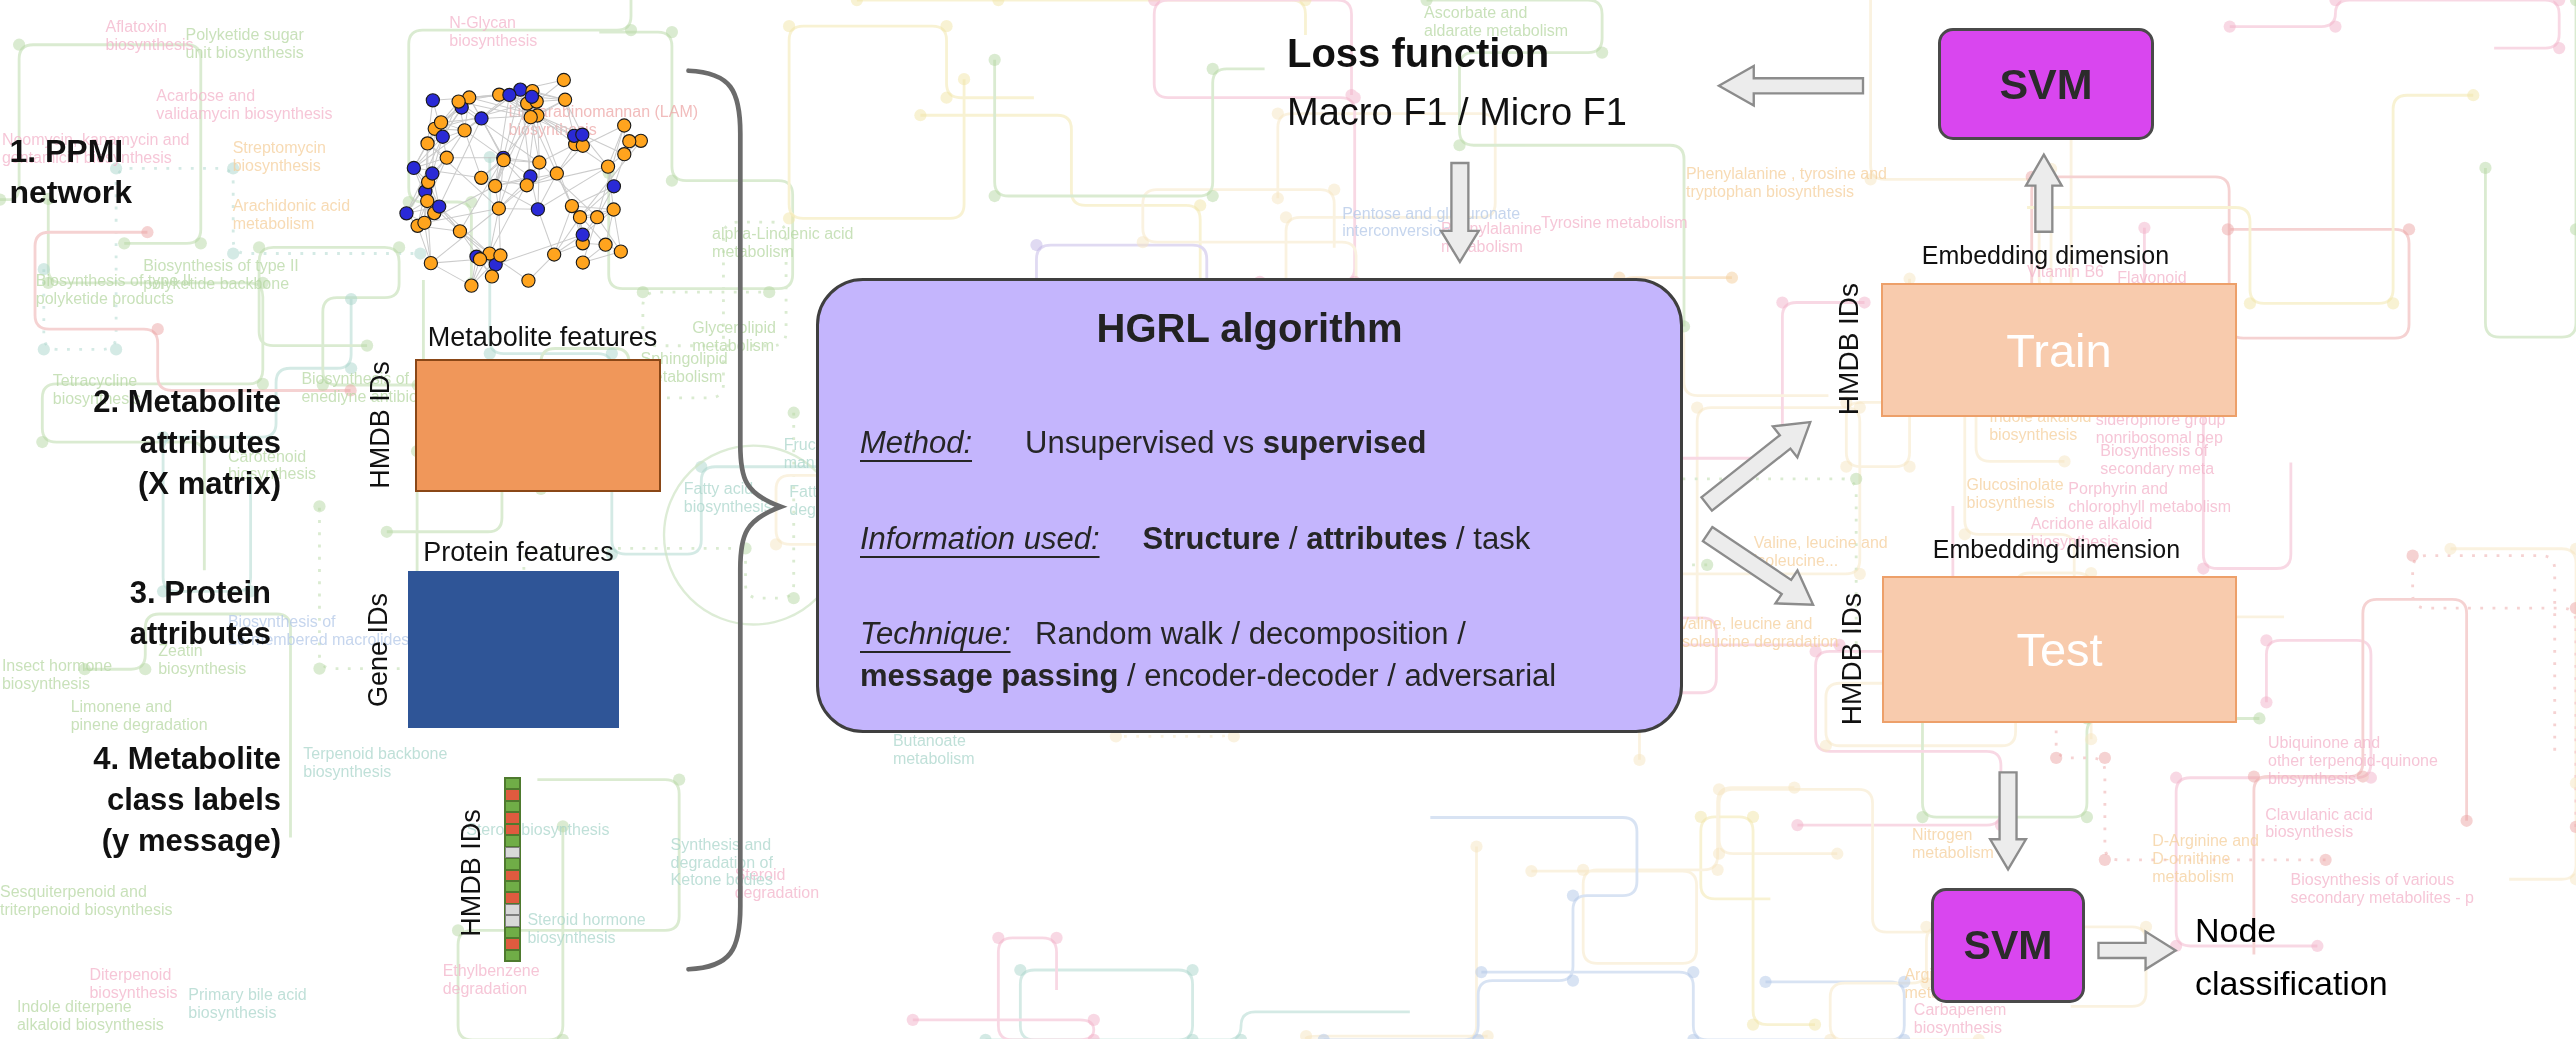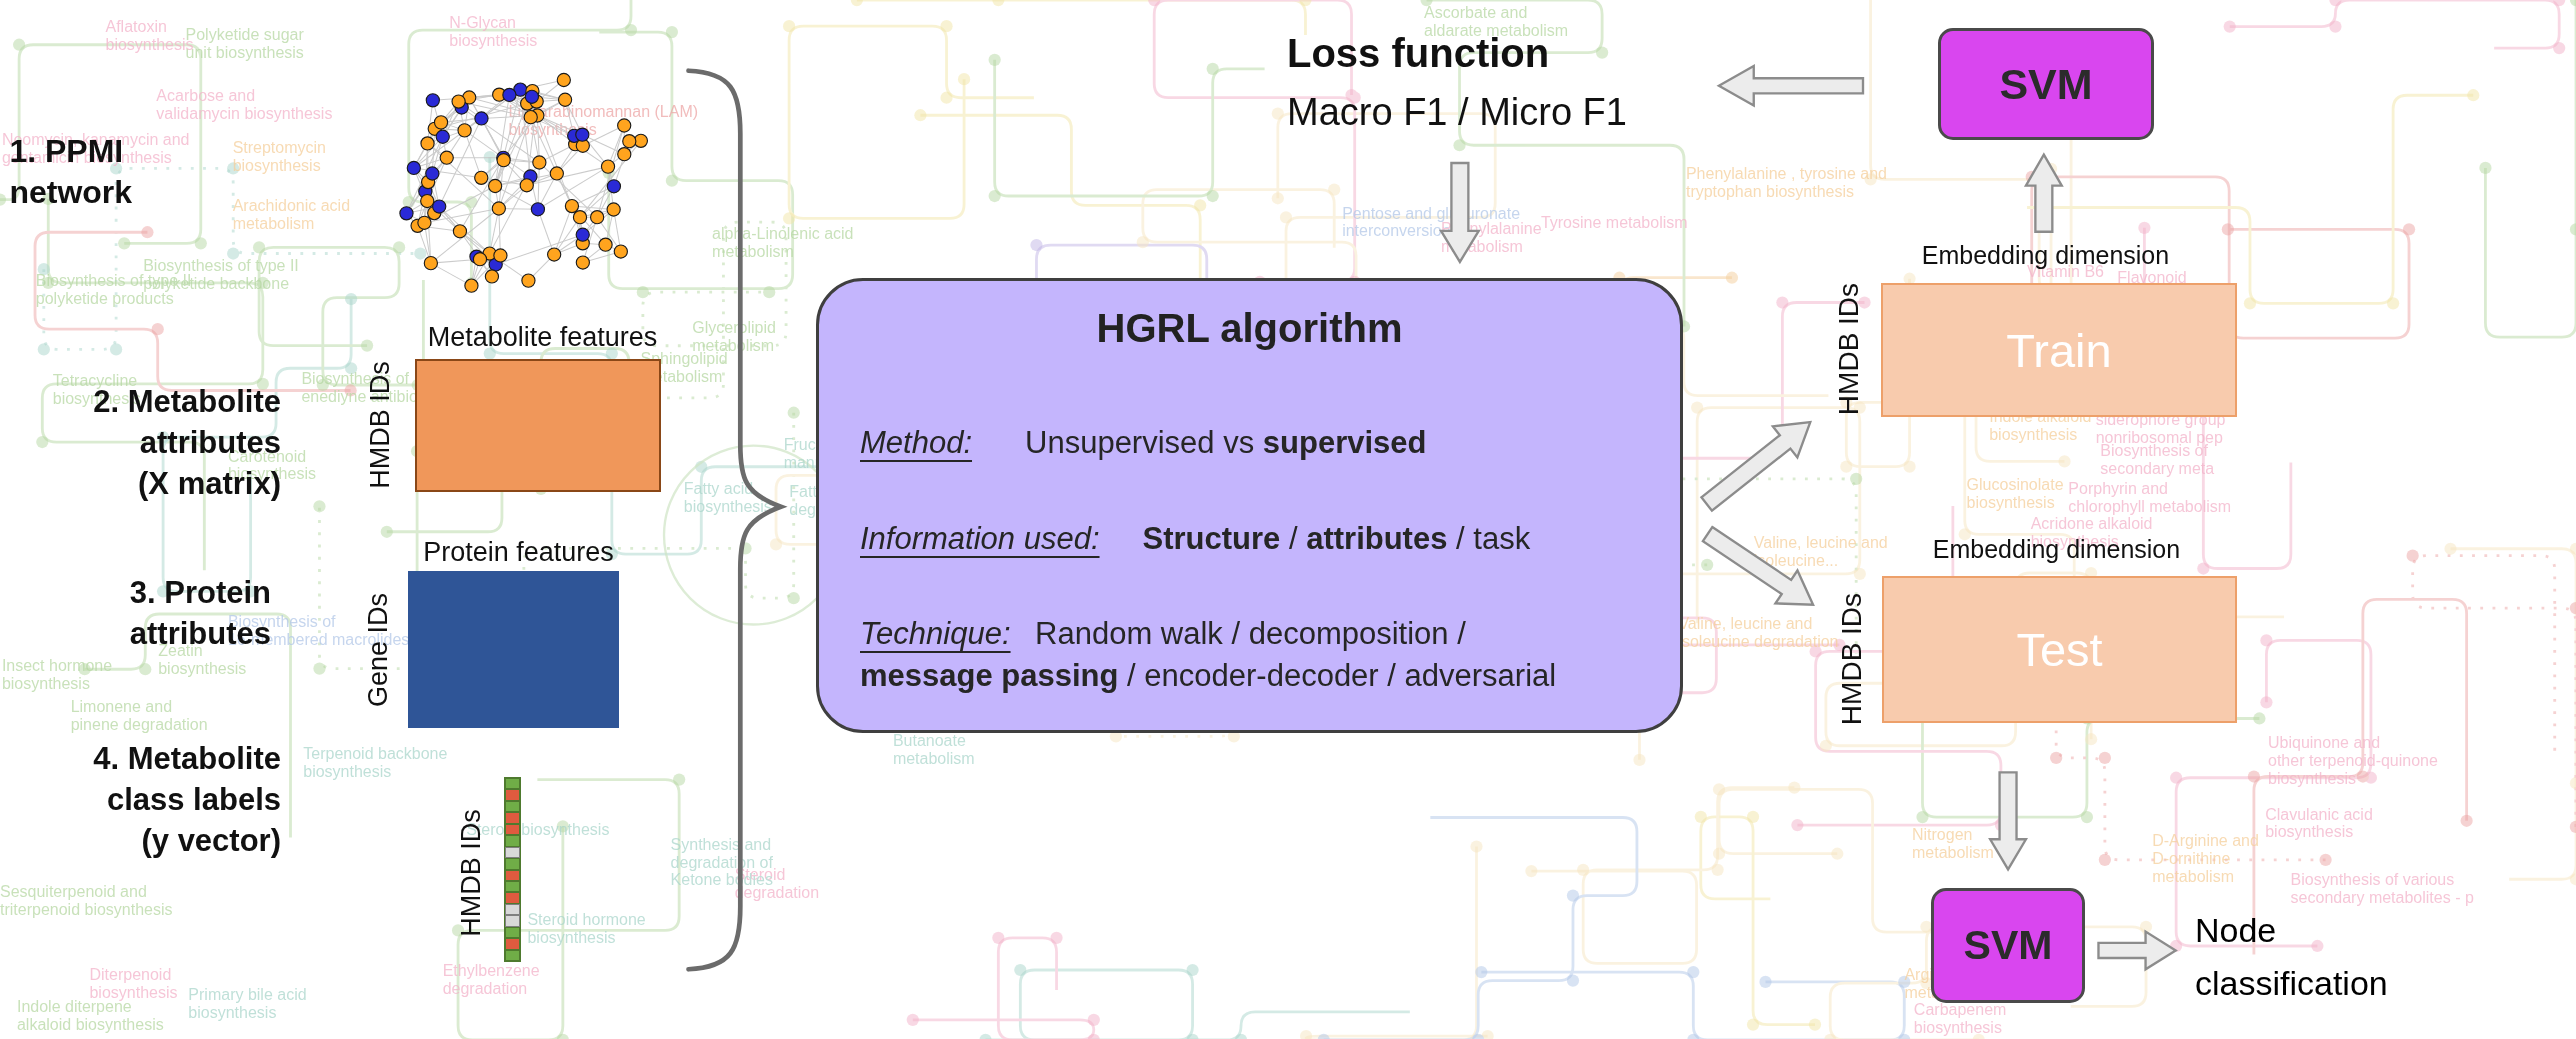--- a/index.html
+++ b/index.html
@@ -798,21 +798,21 @@
       <div>3. Protein</div>
       <div>attributes</div>
     </div>
   <div class="abs caption" style="left:377px;top:537px;width:283px;">Protein features</div>
   <div class="vlabel" style="left:307px;top:634px;">Gene IDs</div>
   <div class="matrix" style="left:408px;top:571px;width:211px;height:157px;background:#2F5597;"></div>
 
   <div class="abs big-label right-align" style="left:34px;top:738px;width:247px;">
       <div>4. Metabolite</div>
       <div>class labels</div>
-      <div>(y vector)</div>
+      <div>(y message)</div>
     </div>
   <div class="vlabel" style="left:400px;top:857px;">HMDB IDs</div>
   <div class="vstrip" style="left:504px;top:777px;width:17px;height:185px;" id="vstrip">
       <div class="cell" style="background: rgb(112, 173, 71); border: 0.9px solid rgb(78, 122, 46);"></div>
       <div class="cell" style="background: rgb(223, 91, 63); border: 0.9px solid rgb(78, 122, 46);"></div>
       <div class="cell" style="background: rgb(112, 173, 71); border: 0.9px solid rgb(78, 122, 46);"></div>
       <div class="cell" style="background: rgb(223, 91, 63); border: 0.9px solid rgb(78, 122, 46);"></div>
       <div class="cell" style="background: rgb(223, 91, 63); border: 0.9px solid rgb(78, 122, 46);"></div>
       <div class="cell" style="background: rgb(112, 173, 71); border: 0.9px solid rgb(78, 122, 46);"></div>
       <div class="cell" style="background: rgb(217, 217, 217); border: 0.9px solid rgb(128, 128, 128);"></div>

